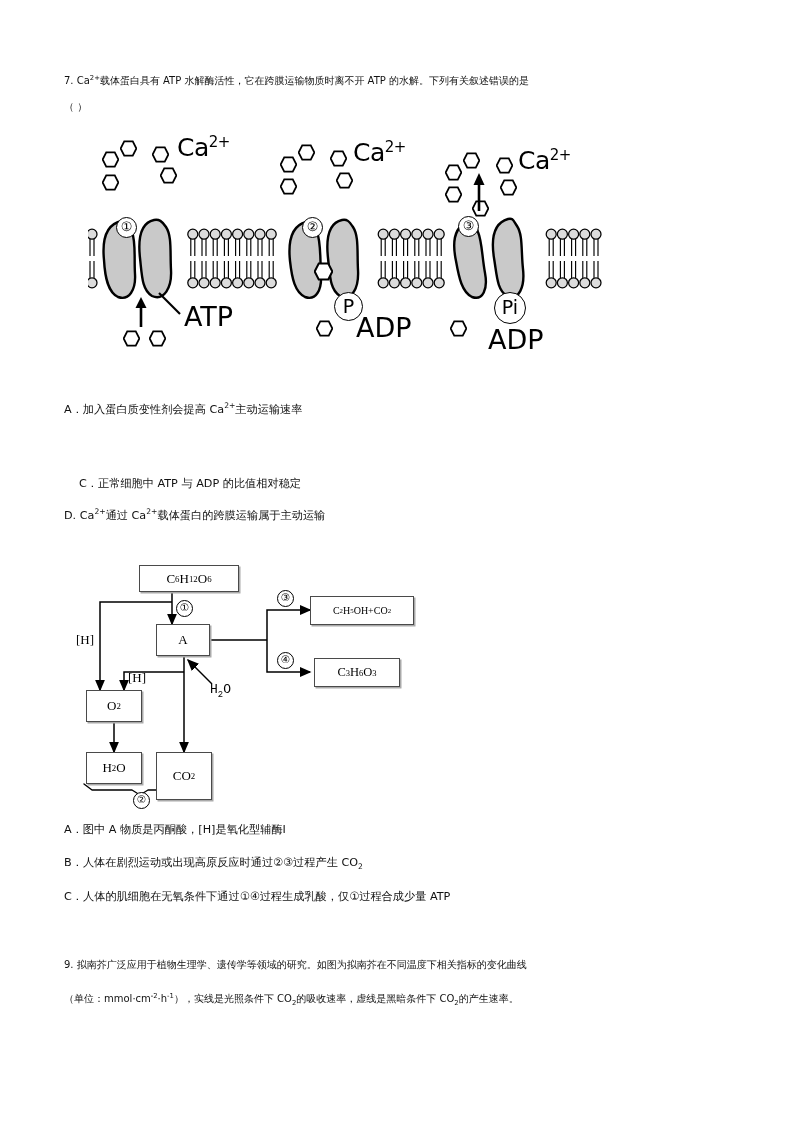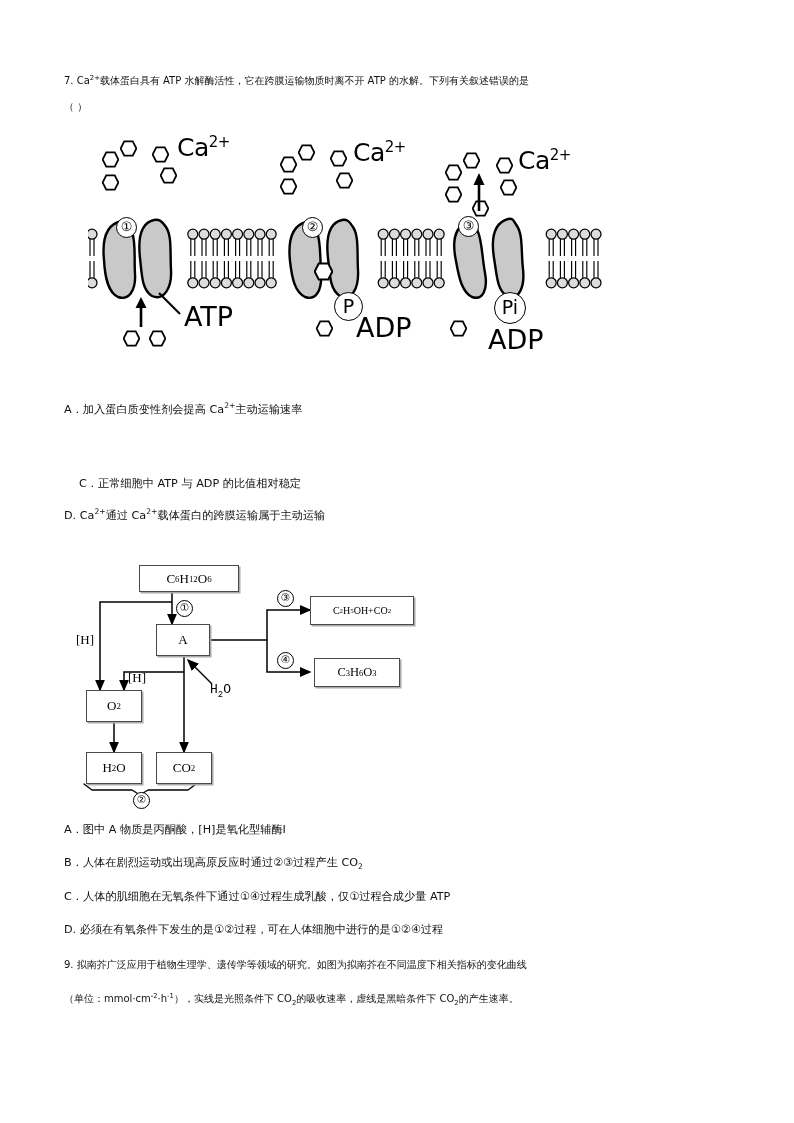--- a/index.html
+++ b/index.html
@@ -381,21 +381,21 @@
     </svg>
 
     <div class="fbox" style="left:60px; top:3px; width:100px; height:27px;margin-left:17px;">C<sub>6</sub>H<sub>12</sub>O<sub>6</sub></div>
 
     <div class="fbox" style="left:94px; top:62px; width:54px; height:32px;">A</div>
 
     <div class="fbox" style="left:24px; top:128px; width:56px; height:32px;">O<sub>2</sub></div>
 
     <div class="fbox" style="left:24px; top:190px; width:56px; height:32px;">H<sub>2</sub>O</div>
 
-    <div class="fbox" style="left:94px; top:190px; width:56px; height:32px;">CO<sub>2</sub></div>
+    <div class="fbox" style="left:94px; top:190px; width:56px; height:48px;">CO<sub>2</sub></div>
 
     <div class="fbox" style="left:248px; top:34px; width:104px; height:29px; font-size:10px;">C<sub>2</sub>H<sub>5</sub>OH+CO<sub>2</sub></div>
 
     <div class="fbox" style="left:252px; top:96px; width:86px; height:29px; font-size:12.5px;">C<sub>3</sub>H<sub>6</sub>O<sub>3</sub></div>
 
     <div class="flabel" style="left:14px; top:70px;">[H]</div>
     <div class="flabel" style="left:66px; top:108px;">[H]</div>
     <div class="flabel" style="left:148px; top:120px;font-family:Liberation Mono, monospace;">H<sub>2</sub>O</div>
 
     <div class="fcirc" style="left:114px; top:38px;">①</div>
@@ -406,23 +406,20 @@
 
   <div class="blk opt" style="left:64px; top:815px;">
     <span>A．</span>图中 A 物质是丙酮酸，[H]是氧化型辅酶Ⅰ
   </div>
   <div class="blk opt" style="left:64px; top:848px;">
     <span>B．</span>人体在剧烈运动或出现高原反应时通过②③过程产生 CO<sub>2</sub>
   </div>
   <div class="blk opt" style="left:64px; top:882px;">
     <span>C．</span>人体的肌细胞在无氧条件下通过①④过程生成乳酸，仅①过程合成少量 ATP
   </div>
-  <div class="blk opt" style="left:64px; top:915px;">
-    <span>D.</span> 必须在有氧条件下发生的是①②过程，可在人体细胞中进行的是①②④过程
-  </div>
 
   <div class="blk q-text" style="left:64px; top:950px; width:676px;">
     <span>9.</span>
     拟南芥广泛应用于植物生理学、遗传学等领域的研究。如图为拟南芥在不同温度下相关指标的变化曲线
   </div>
   <div class="blk q-text" style="left:64px; top:984px; width:680px;">
     （单位：mmol·cm<sup>-2</sup>·h<sup>-1</sup>），实线是光照条件下 CO<sub>2</sub>的吸收速率，虚线是黑暗条件下 CO<sub>2</sub>的产生速率。
   </div>
 
 </div>

